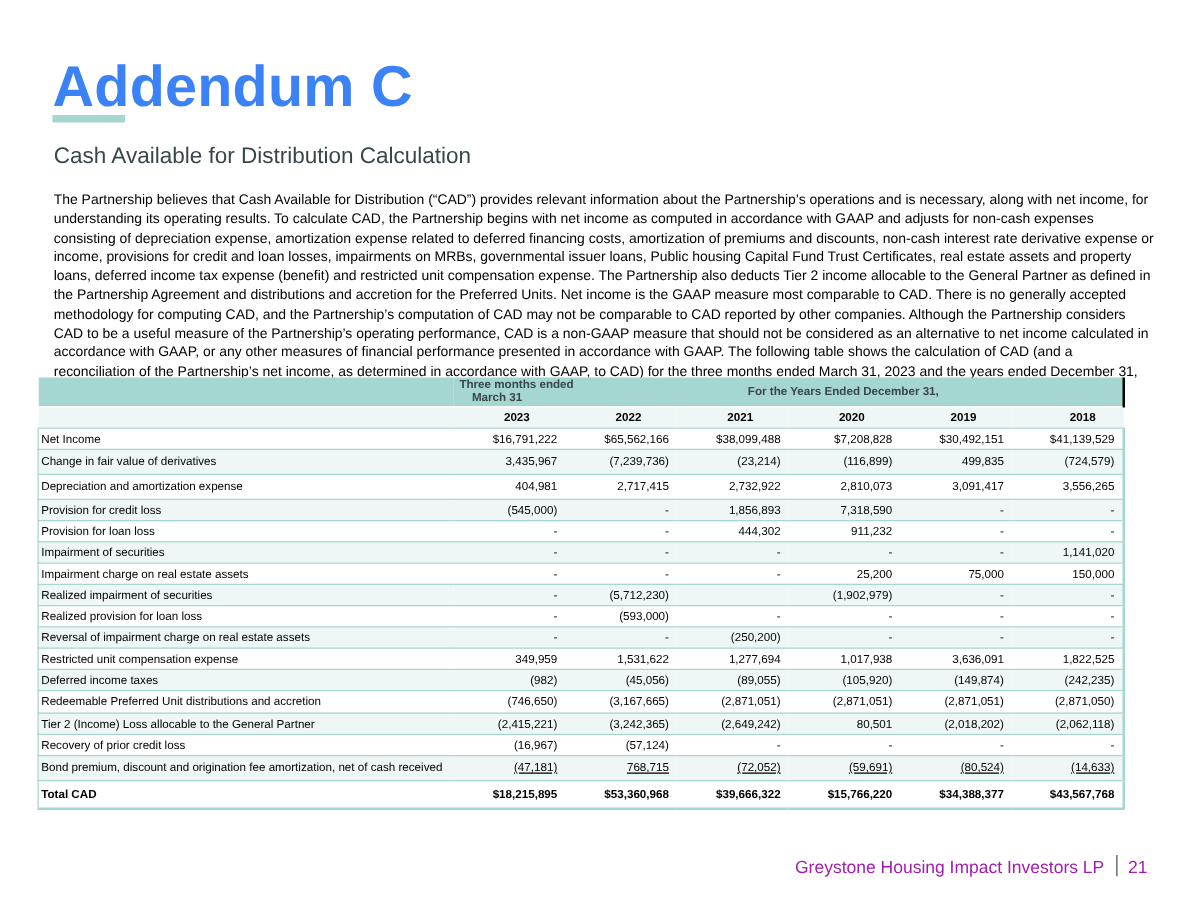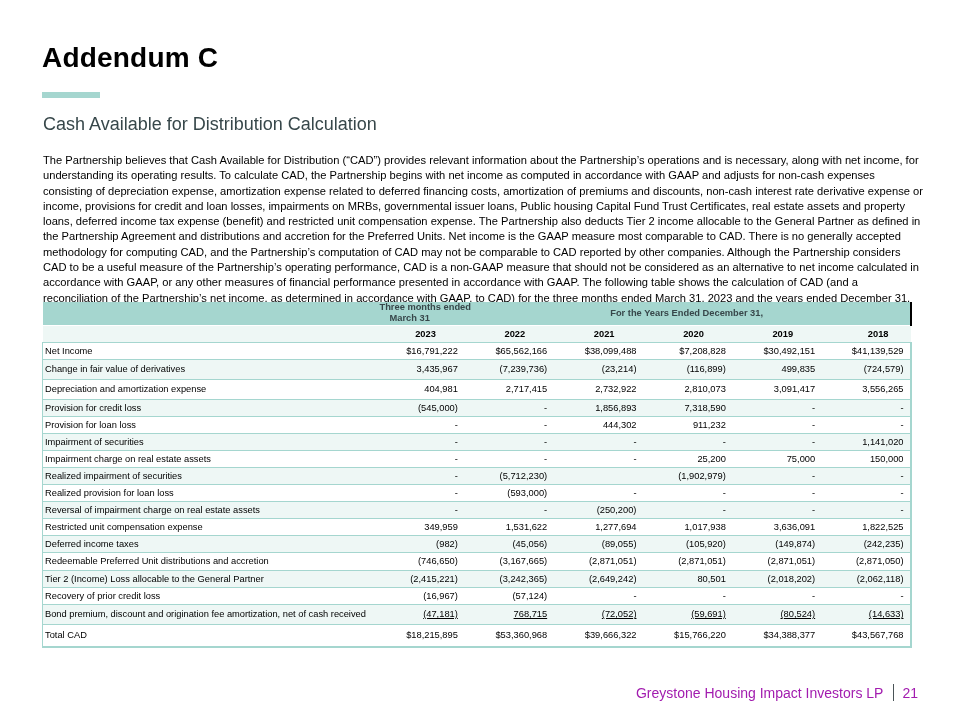--- a/index.html
+++ b/index.html
@@ -1,37 +1,37 @@
 <!DOCTYPE html>
 <html><head>
 <meta charset="utf-8">
 <style>
   * { box-sizing: border-box; margin: 0; padding: 0; }
   html, body { width: 960px; height: 720px; background: #ffffff; overflow: hidden; }
   body { position: relative; font-family: "Liberation Sans", sans-serif; color: #000; }
 
   .title {
     position: absolute; left: 42px; top: 42px;
-    font-size: 28px; font-weight: bold; color: #000000; letter-spacing: 0.2px;
+    font-size: 46px; font-weight: bold; color: #3b82f6; letter-spacing: 0.2px;
   }
   .accent-bar {
     position: absolute; left: 42px; top: 92px; width: 58px; height: 6px;
     background: #a5d6cf;
   }
   .subtitle {
     position: absolute; left: 43px; top: 114px;
     font-size: 18px; color: #37474a;
   }
   .intro {
     position: absolute; left: 43px; top: 153px; width: 880px;
     font-size: 11.15px; line-height: 15.3px; color: #000;
   }
 
   .table-wrap {
-    position: absolute; left: 42px; top: 302px; width: 823px;
+    position: absolute; left: 30px; top: 302px; width: 823px;
   }
   table { width: 100%; border-collapse: collapse; font-size: 9.3px; table-layout: fixed; }
   col.c-label { width: 332px; }
   col.c-num { width: 89.33px; }
   th, td { padding: 0 5px; white-space: nowrap; border-bottom: 1px solid #a5d6cf; }
   td { height: 17.1px; }
   td.num { text-align: right; padding-right: 6px; }
   td.label { text-align: left; padding-left: 2px; }
 
   tr.h1 th {
@@ -43,21 +43,21 @@
   tr.h1 th.years { }
   tr.h2 th {
     background: #eef7f5; height: 17px; text-align: right; padding-right: 28px;
     font-weight: bold; color: #000;
   }
   tr.h2 th.first { text-align: left; }
   tbody tr:nth-child(even) td { background: #eef7f5; }
   tbody tr:nth-child(odd) td { background: #ffffff; }
   tbody tr.tall td { height: 20px; }
   tbody tr.underl td.num span { text-decoration: underline; }
-  tbody tr.total td { font-weight: normal; height: 23px; border-bottom: 2px solid #a5d6cf; }
+  tbody tr.total td { font-weight: bold; height: 23px; border-bottom: 2px solid #a5d6cf; }
   tbody td:first-child { border-left: 1px solid #a5d6cf; }
   tbody td:last-child { border-right: 2px solid #a5d6cf; }
 
   .footer {
     position: absolute; top: 684px; right: 42px;
     font-size: 14px; color: #a21caf; display: flex; align-items: center; text-align: center;
   }
   .footer .sep { display: inline-block; width: 1px; height: 17px; background: #4a5457; margin: 0 8px 0 10px; }
   .footer .page { font-size: 14px; }
 </style>

